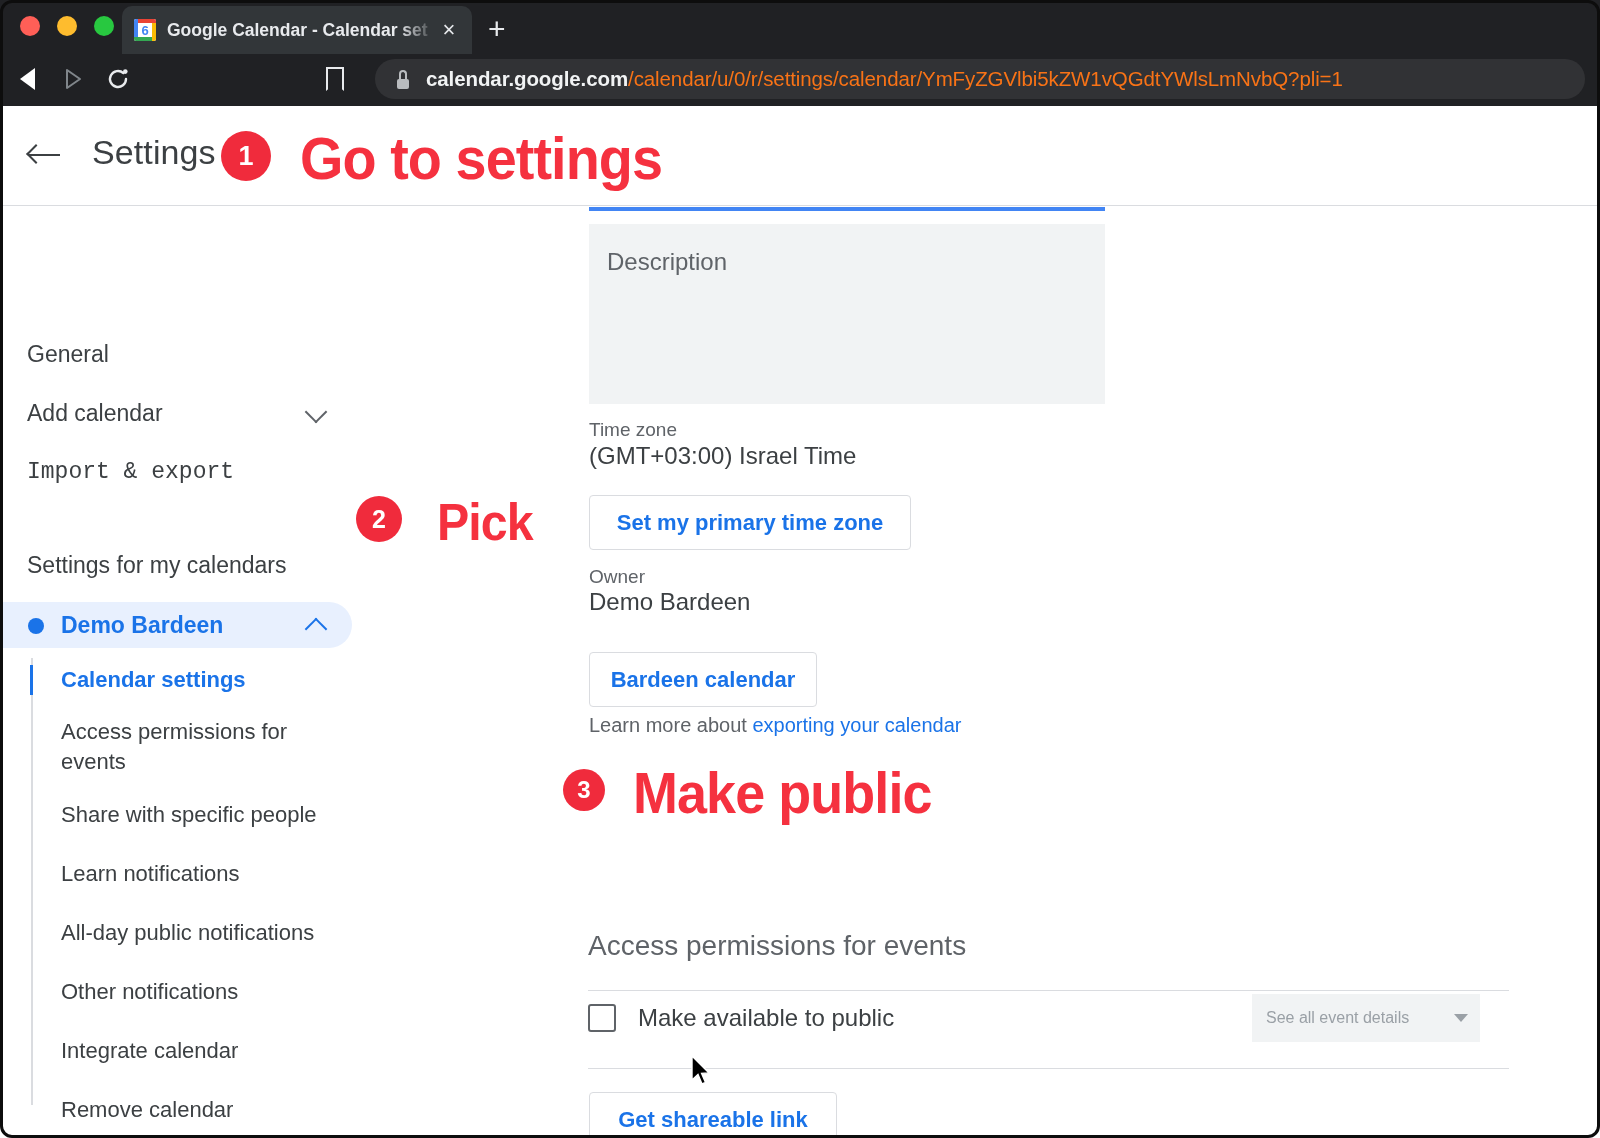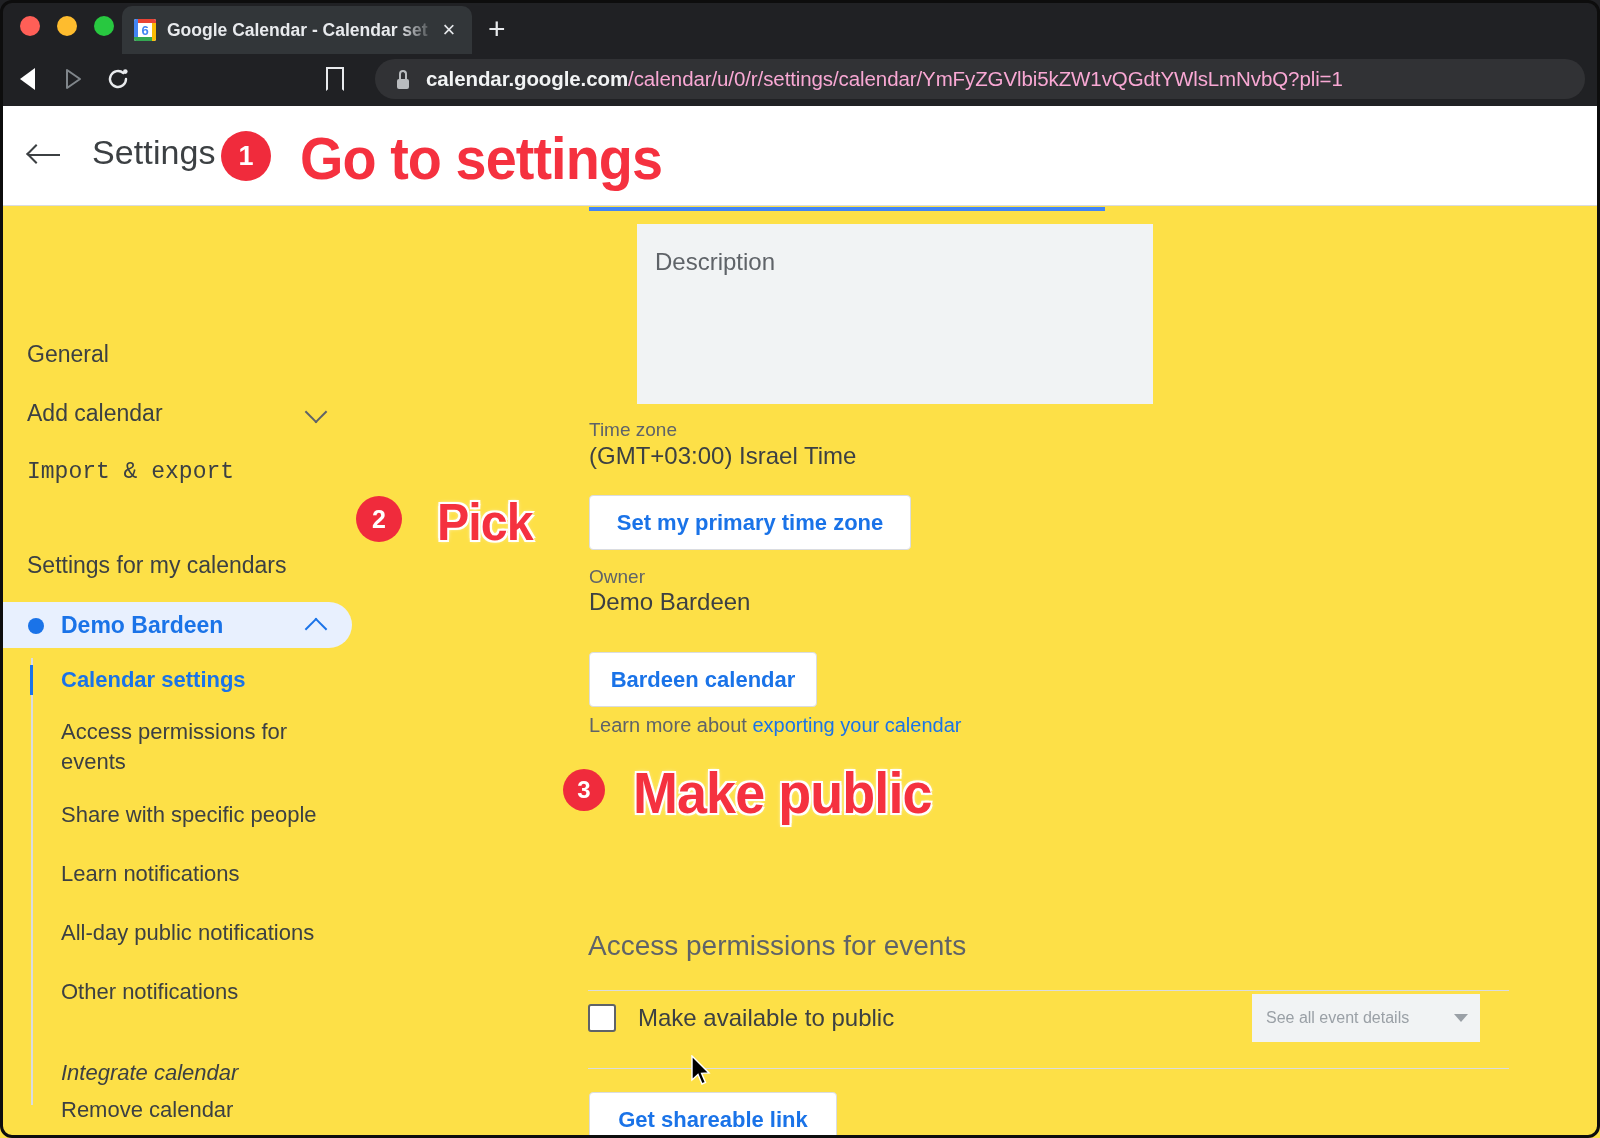--- a/index.html
+++ b/index.html
@@ -92,33 +92,33 @@
     position: absolute; left: 375px; top: 59px;
     width: 1210px; height: 40px;
     background: #313235; border-radius: 20px;
     display: flex; align-items: center; padding-left: 20px;
   }
   .lock-ic { width: 16px; height: 19px; position: relative; margin-right: 15px; flex:0 0 16px;}
   .lock-ic .shk { position:absolute; left:2px; bottom:0; width:12px; height:10px; background:#b9bcbf; border-radius:2px; }
   .lock-ic .arc { position:absolute; left:4px; top:0; width:8px; height:9px; border:2.2px solid #b9bcbf; border-bottom:none; border-radius:5px 5px 0 0;}
   .url { font-size: 20.5px; white-space: nowrap; letter-spacing: -0.1px; }
   .url .host { color: #f1f3f4; font-weight: 700; }
-  .url .path { color: #f9a8d4; }
+  .url .path { color: #f97316; }
   .bookmark-ic {
     position: absolute; left: 326px; top: 67px;
     width: 18px; height: 24px;
     border: 2.4px solid #e8eaed; border-bottom: none;
     clip-path: polygon(0 0, 100% 0, 100% 100%, 50% 68%, 0 100%);
   }
 
   
   .page {
     position: absolute; left: 0; top: 106px;
     width: 1600px; height: 1032px;
-    background: #fde047;
+    background: #ffffff;
   }
   .topbar { position: absolute; left: 0; top: 0; width: 1600px; height: 99px; background:#fff; }
   .back-arrow {
     position: absolute; left: 27px; top: 34px;
     width: 36px; height: 30px;
   }
   .back-arrow .shaft { position: absolute; left: 2px; top: 14px; width: 31px; height: 2.2px; background: #3c4043; }
   .back-arrow .head {
     position: absolute; left: 2px; top: 7px;
     width: 14px; height: 14px;
@@ -186,21 +186,20 @@
   
   .main { position: absolute; left: 560px; top: 100px; right: 0; bottom: 0; }
   .focus-underline {
     position: absolute; left: 29px; top: 1px;
     width: 516px; height: 4px; background: #4285f4;
   }
   .desc-box {
     position: absolute; left: 29px; top: 18px;
     width: 516px; height: 180px;
     background: #f1f3f4;
-    margin-left: 48px;
   }
   .desc-ph {
     position: absolute; left: 18px; top: 24px;
     font-size: 24px; color: #5f6368;
   }
   .fld-label {
     position: absolute;
     font-size: 19px; color: #5f6368;
   }
   .fld-value {
@@ -376,21 +375,21 @@
 
       <div class="sub-rail"></div>
       <div class="sub-active-rail"></div>
 
       <div class="sub-item active" style="top:459px;">Calendar settings</div>
       <div class="sub-item" style="top:511px; width:260px; line-height:30px;">Access permissions for events</div>
       <div class="sub-item" style="top:594px;">Share with specific people</div>
       <div class="sub-item" style="top:653px;">Learn notifications</div>
       <div class="sub-item" style="top:712px;">All-day public notifications</div>
       <div class="sub-item" style="top:771px;">Other notifications</div>
-      <div class="sub-item" style="top:852px;font-style:italic;">Integrate calendar</div>
+      <div class="sub-item" style="top:830px;">Integrate calendar</div>
       <div class="sub-item" style="top:889px;">Remove calendar</div>
 
     </div>
 
     <div class="main">
 
       <div class="focus-underline"></div>
 
       <div class="desc-box">
         <div class="desc-ph">Description</div>

